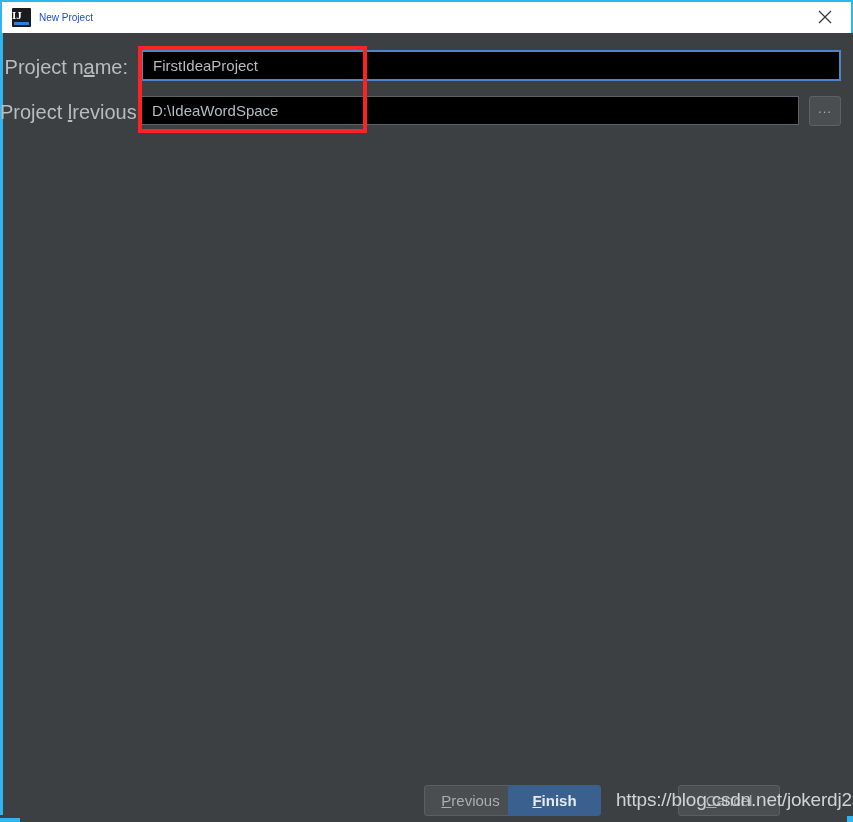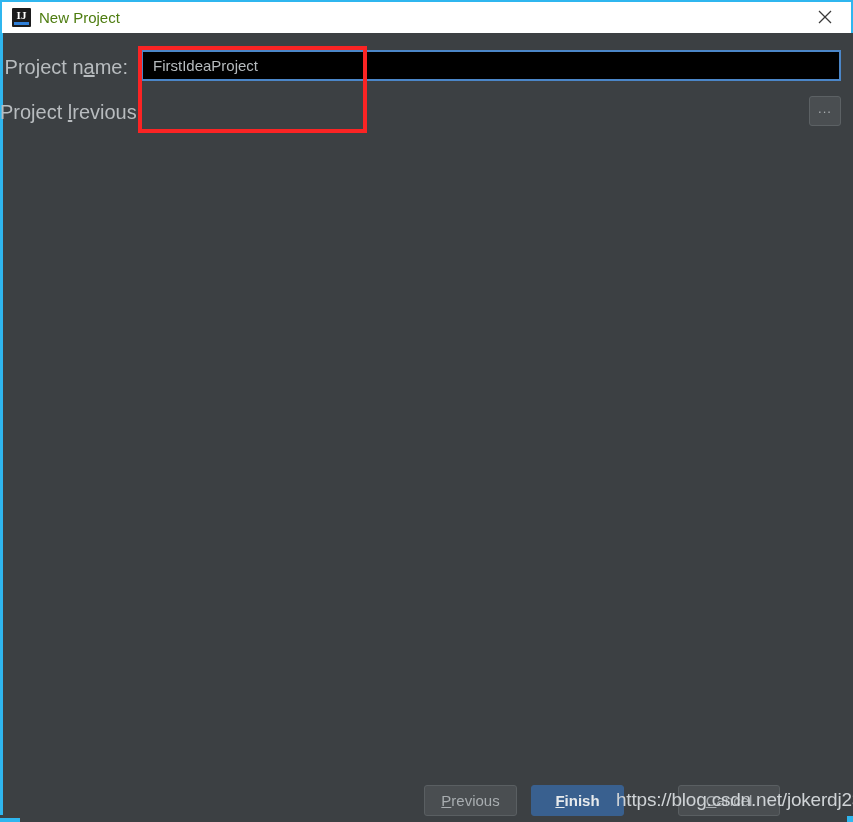--- a/index.html
+++ b/index.html
@@ -41,42 +41,41 @@
     left: 10px; top: 6px;
     width: 19px; height: 19px;
     background: #1b1b1d;
     border-radius: 1px;
     overflow: hidden;
   }
   #app-icon .ij-letters {
     position: absolute;
     left: 0; top: 1px;
     width: 19px;
-    text-align: center;
     font-family: "Liberation Serif", serif;
     font-size: 11px;
     font-weight: bold;
     color: #ffffff;
     letter-spacing: 0px;
     line-height: 12px;
   }
   #app-icon .ij-bar {
     position: absolute;
     left: 2px;
     bottom: 2px;
     width: 15px;
     height: 3px;
     background: #2f7fd8;
   }
   #title-text {
     position: absolute;
     left: 37px;
     top: 6px;
-    font-size: 15px;
-    color: #4d7c0f;
+    font-size: 10px;
+    color: #1d4ed8;
     line-height: 20px;
     white-space: nowrap;
   }
   #close-button {
     position: absolute;
     right: 4px;
     top: 0px;
     width: 44px;
     height: 31px;
     cursor: pointer;
@@ -182,21 +181,21 @@
     border-radius: 3px;
     font-size: 15px;
     color: #a8adb0;
     line-height: 29px;
     text-align: center;
     cursor: pointer;
     white-space: nowrap;
   }
   #button-previous { left: 424px; top: 785px; width: 93px; }
   #button-finish {
-    left: 531px; top: 785px; width: 93px;
+    left: 508px; top: 785px; width: 93px;
     background: #39608f;
     border: 1px solid #39608f;
     color: #e7eaec;
     font-weight: bold;
   }
   #button-cancel { left: 638px; top: 785px; width: 102px; margin-left: 40px; }
   #button-help   { left: 745px; top: 785px; width: 93px; }
 
   
   #watermark {
@@ -235,20 +234,21 @@
   <div id="left-accent"></div>
   <div id="bottom-accent"></div>
   <div id="right-accent-bottom"></div>
 
   <div class="form-label" id="label-project-name"><span>Project n</span><span class="mn">a</span><span>me:</span></div>
 
   <div class="text-field" id="field-project-name">FirstIdeaProject</div>
 
   <div class="form-label" id="label-project-location"><span>Project </span><span class="mn">l</span><span>revious:</span></div>
 
+  <div class="text-field" id="field-project-location">D:\IdeaWordSpace</div>
 
   <div id="browse-button">
     <div class="dots">...</div>
   </div>
 
   <div id="red-annotation"></div>
 
   <div class="dlg-button" id="button-previous"><span class="mn">P</span><span>revious</span></div>
 
   <div class="dlg-button" id="button-finish"><span class="mn">F</span><span>inish</span></div>

